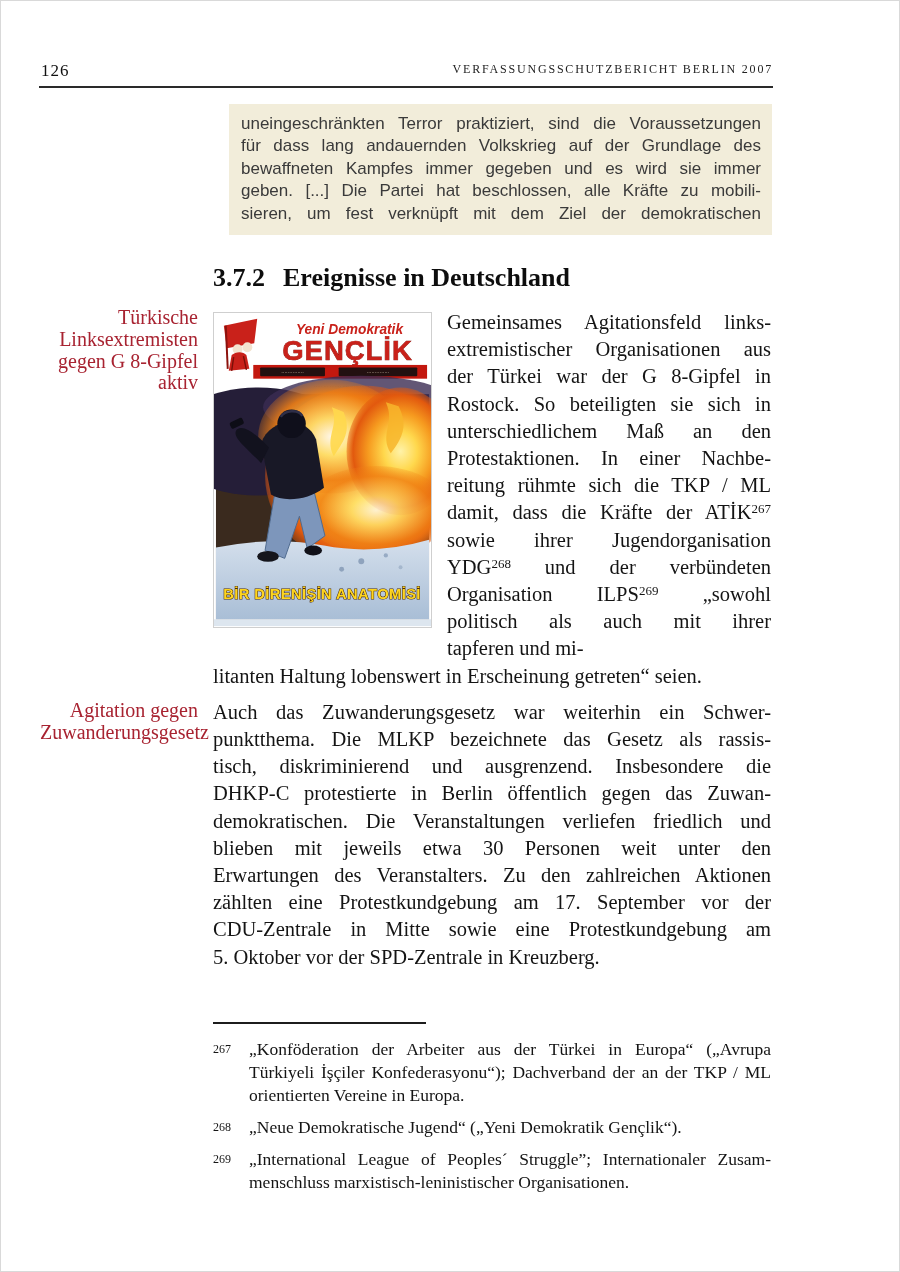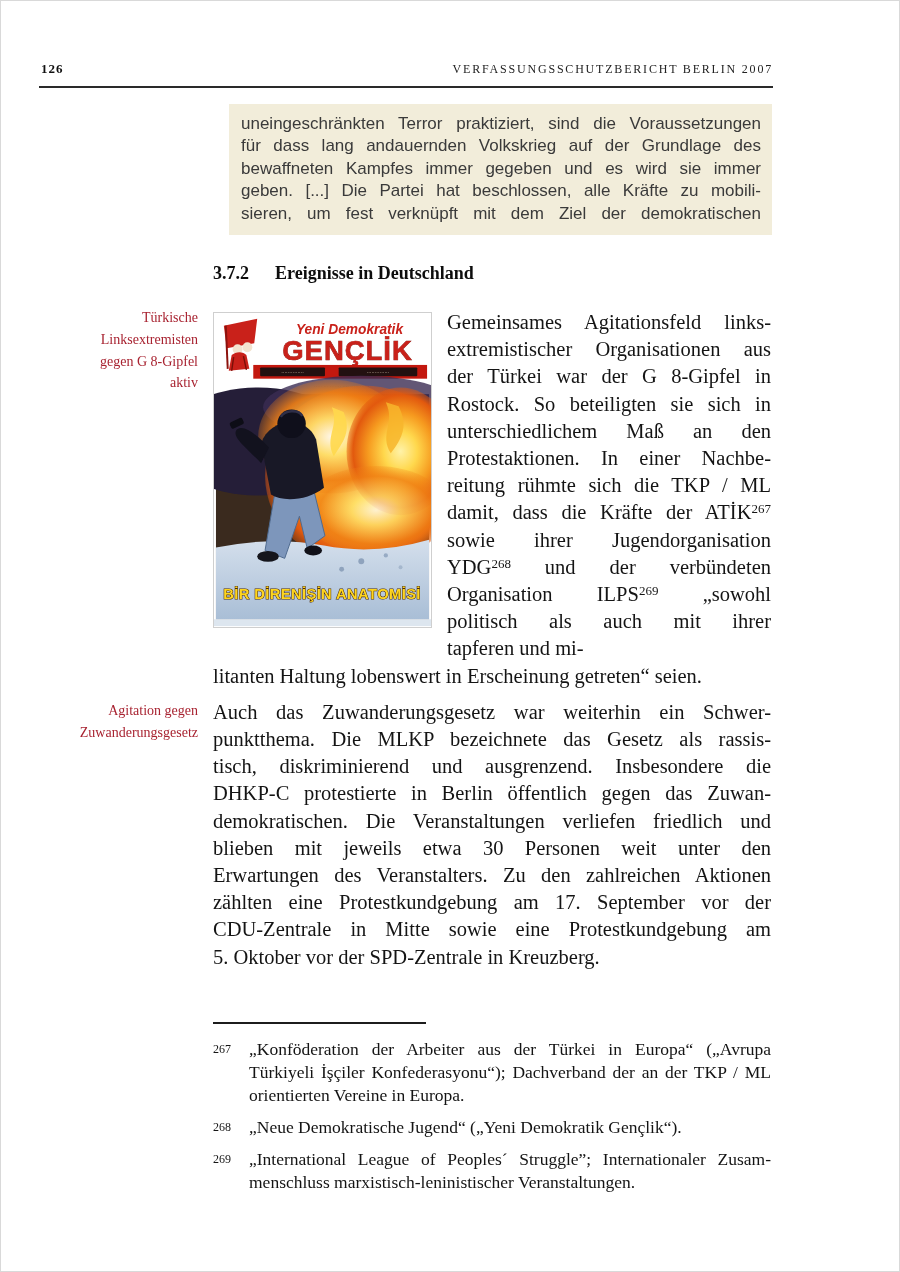--- a/index.html
+++ b/index.html
@@ -5,34 +5,34 @@
   html,body{margin:0;padding:0;background:#ffffff;}
   .page{
     position:relative; width:900px; height:1272px; box-sizing:border-box;
     background:#ffffff; border:1px solid #d9d9d9;
     font-family:"Liberation Serif", serif; color:#111;
     overflow:hidden;
   }
   
   .header-row{position:absolute; left:38px; top:58px; width:734px; height:27px;
     border-bottom:2px solid #2a2a2a;}
-  .page-num{position:absolute; left:2px; top:2px; font-size:13px; letter-spacing:1px;font-weight:bold;}
+  .page-num{position:absolute; left:2px; top:2px; font-size:17px; letter-spacing:1px;}
   .header-title{position:absolute; right:0; top:3px; font-size:12px; letter-spacing:1.8px; color:#222;}
   
   .quote{position:absolute; left:228px; top:103px; width:543px; box-sizing:border-box;
     background:#f2edda; padding:9px 11px 10px 12px;
     font-family:"Liberation Sans", sans-serif; font-size:17px; line-height:22.4px; color:#3a3a3a;}
   .qline{text-align:justify; text-align-last:justify;}
   .qline.last{text-align-last:left;}
   
-  .heading{position:absolute; left:212px; top:262px; display:flex; gap:26px;
-    font-size:18px; font-weight:bold; color:#0d0d0d;justify-content:center;}
+  .heading{position:absolute; left:212px; top:262px; display:flex; gap:18px;
+    font-size:26px; font-weight:bold; color:#0d0d0d;justify-content:center;}
   
   .margin-note{position:absolute; left:39px; width:158px; text-align:right;
-    color:#a82331; font-size:14px; line-height:21.8px;}
+    color:#a82331; font-size:20px; line-height:21.8px;}
   .mn1{top:306px;} .mn2{top:699px;}
   
   .content{position:absolute; left:212px; top:308px; width:558px;
     font-size:20.5px; line-height:27.2px; color:#141414;}
   .cover-fig{float:left; width:221px; height:318px; margin:3px 13px 30px 0;}
   .bline{text-align:justify; text-align-last:justify;}
   .bline.last{text-align-last:left;}
   .para-gap{clear:none; height:9px;}
   sup.fnref{font-size:13px; line-height:0; vertical-align:6px;}
   
@@ -210,18 +210,18 @@
       <div class="fn-num">268</div>
       <div class="fn-text">
         <div class="fnline last">„Neue Demokratische Jugend“ („Yeni Demokratik Gençlik“).</div>
       </div>
     </div>
 
     <div class="fn">
       <div class="fn-num">269</div>
       <div class="fn-text">
         <div class="fnline">„International League of Peoples´ Struggle”; Internationaler Zusam-</div>
-        <div class="fnline last">menschluss marxistisch-leninistischer Veranstaltungen.</div>
+        <div class="fnline last">menschluss marxistisch-leninistischer Organisationen.</div>
       </div>
     </div>
   </div>
 
 </div>
 
 </body></html>

